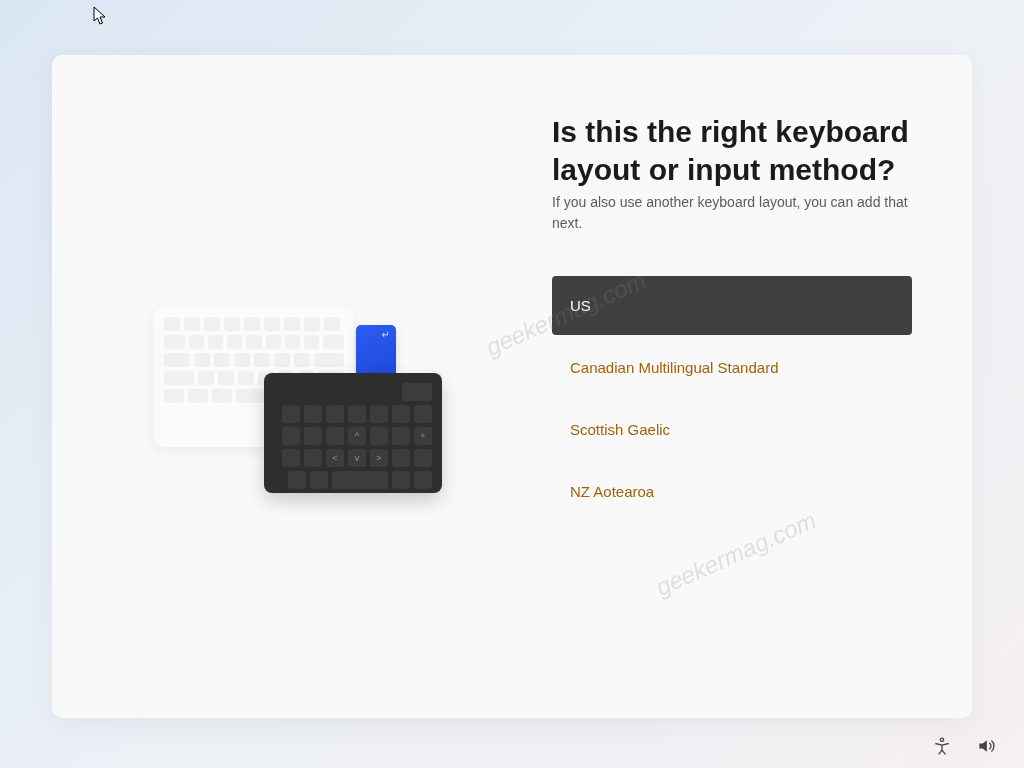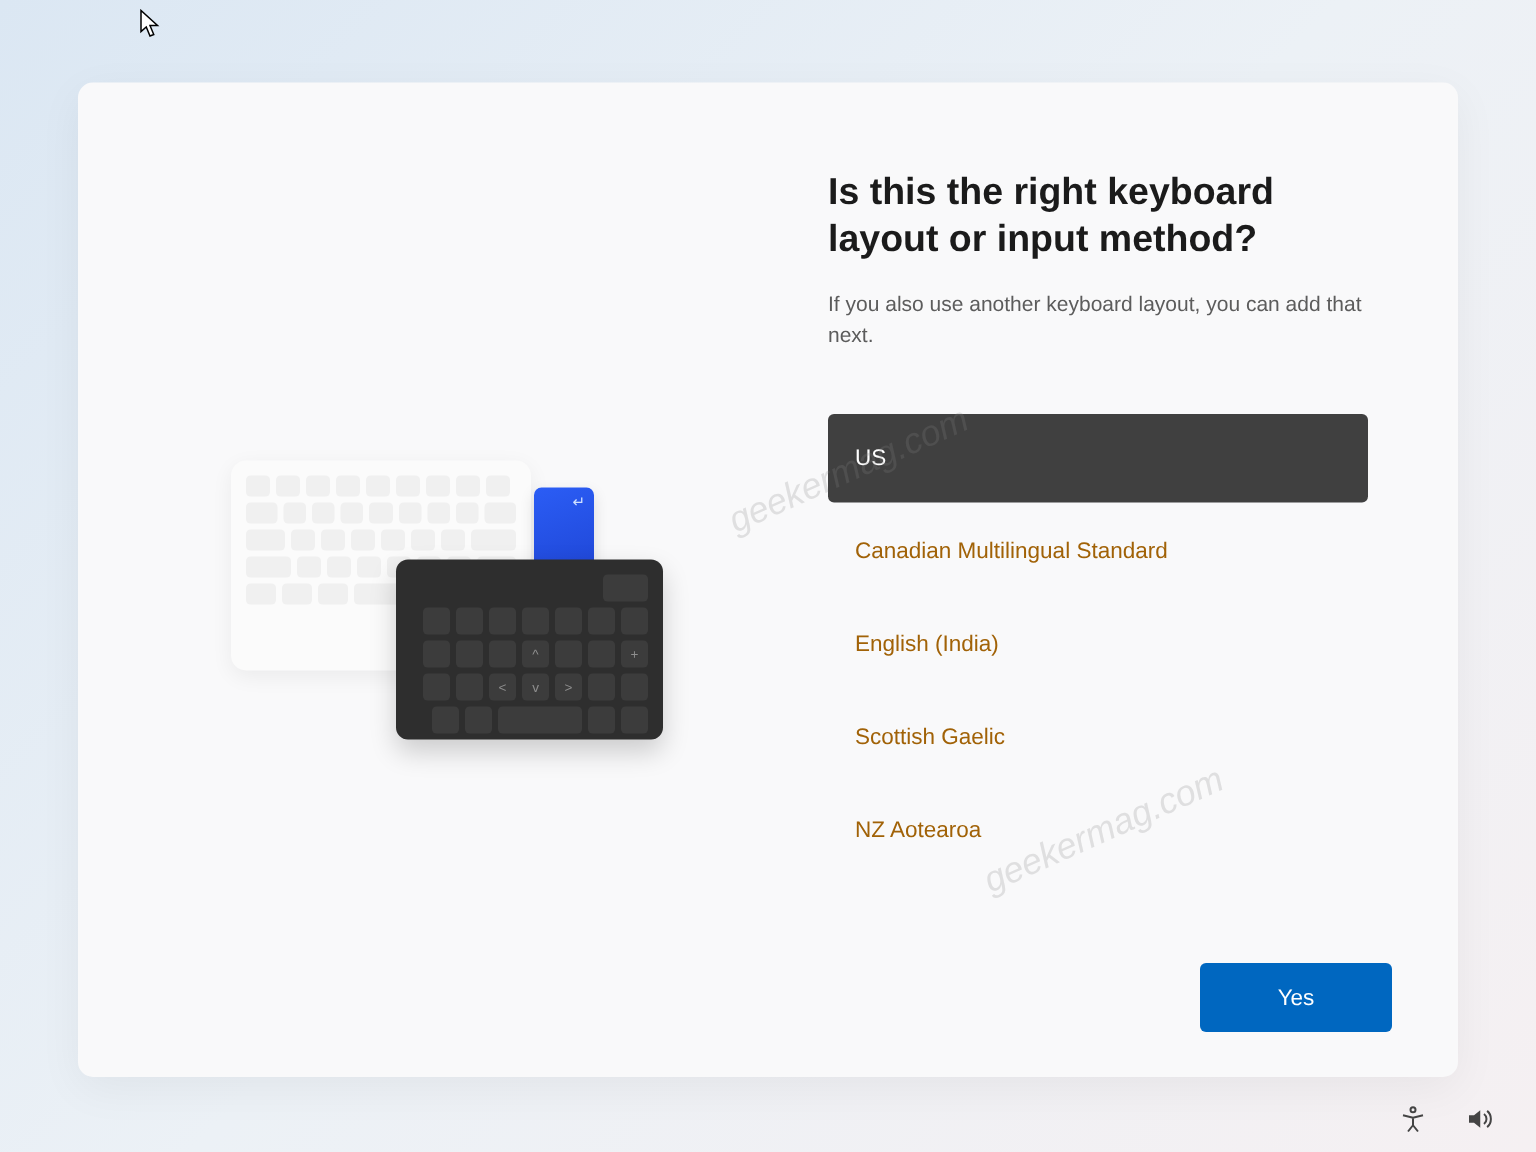--- a/index.html
+++ b/index.html
@@ -80,25 +80,25 @@
     padding: 10px;
   }
   .kb-dark .drow { display: flex; gap: 4px; margin-bottom: 4px; justify-content: flex-end; }
   .kb-dark .dk { background: #3c3c3c; border-radius: 3px; height: 18px; }
   .kb-dark .dk.s  { width: 18px; }
   .kb-dark .dk.m  { width: 30px; }
   .kb-dark .dk.l  { width: 56px; }
   .kb-dark .dk.sym { color: #8e8e8e; font-size: 9px; text-align: center; line-height: 18px; }
   
   .title {
-    font-size: 25px;
+    font-size: 30px;
     font-weight: 600;
     color: #1b1b1b;
     line-height: 1.25;
-    margin-bottom: 16px;
+    margin-bottom: 4px;
   }
   .subtitle {
     font-size: 14px;
     color: #5c5c5c;
     line-height: 1.5;
     margin-bottom: 42px;
     max-width: 360px;
   }
   .list {
     width: 360px;
@@ -276,31 +276,27 @@
     <p class="subtitle">If you also use another keyboard layout, you can add that next.</p>
 
     <div class="list">
       <div class="item selected">
         <span>US</span>
       </div>
       <div class="item">
         <span>Canadian Multilingual Standard</span>
       </div>
       <div class="item">
-        <span>English (India)</span>
-      </div>
-      <div class="item">
         <span>Scottish Gaelic</span>
       </div>
       <div class="item">
         <span>NZ Aotearoa</span>
       </div>
     </div>
 
-    <button class="primary-btn">Yes</button>
   </div>
 </div>
 
 <div class="taskbar">
   <span class="ticon">
     <svg viewBox="0 0 24 24" fill="none" stroke="currentColor" stroke-width="1.6">
       <circle cx="12" cy="4.5" r="2"></circle>
       <path d="M4 9l8 2 8-2M12 11v6m0 0l-4 5m4-5l4 5"></path>
     </svg>
   </span>

